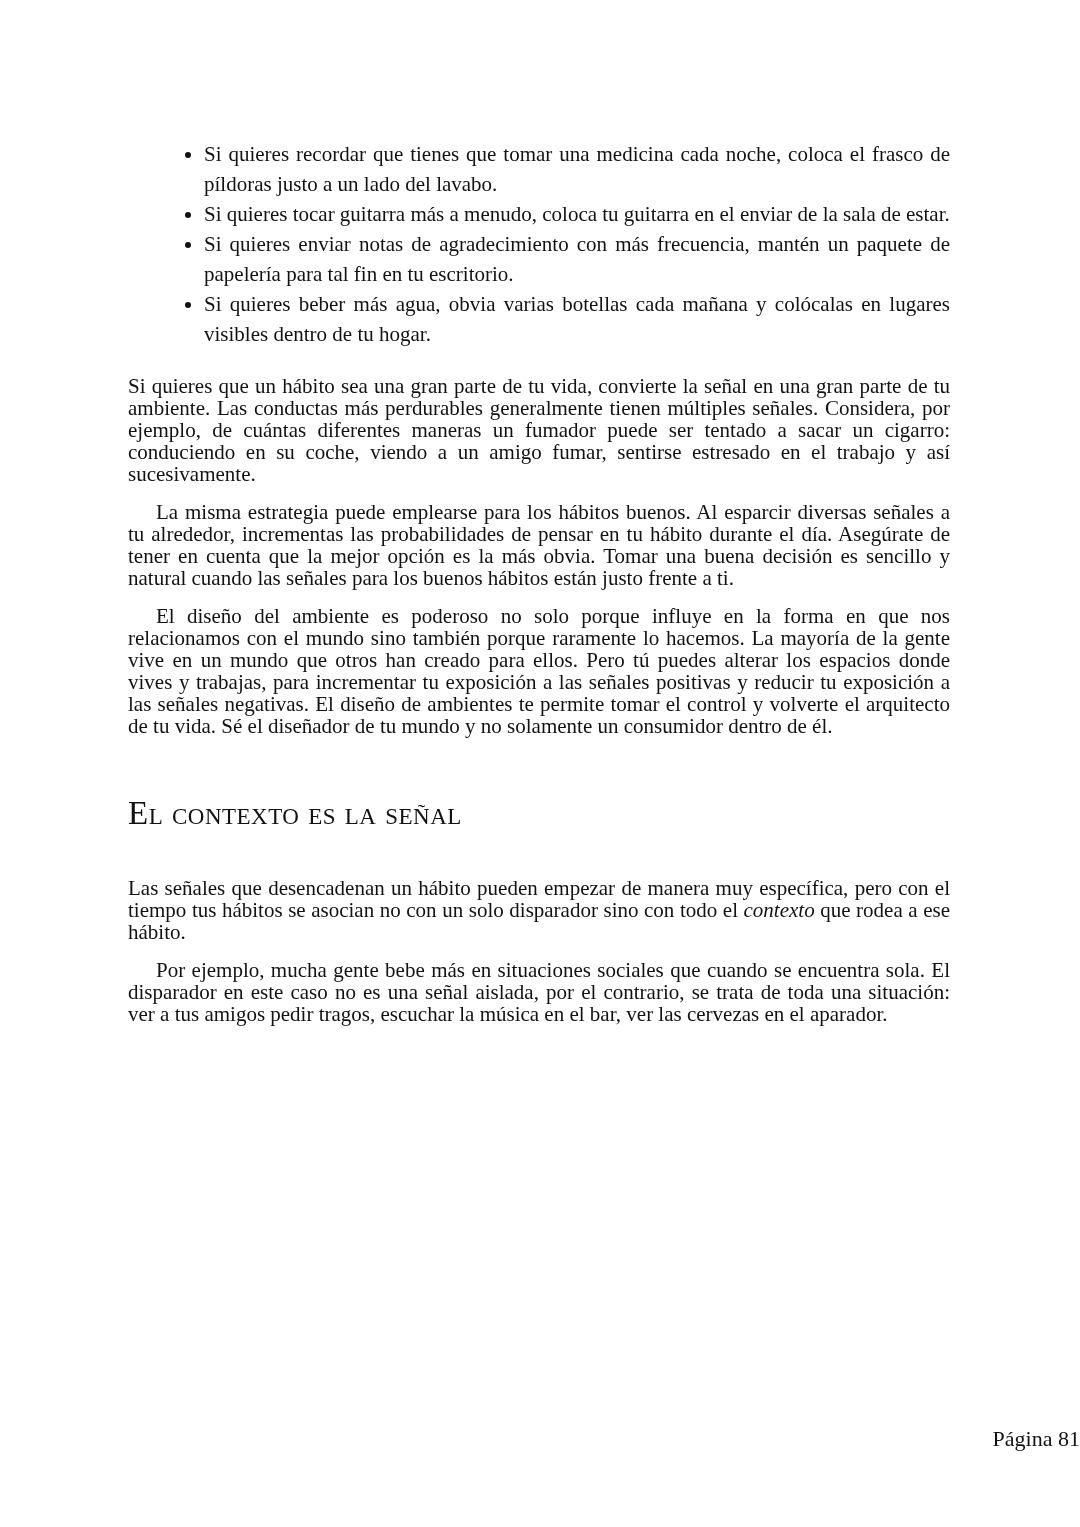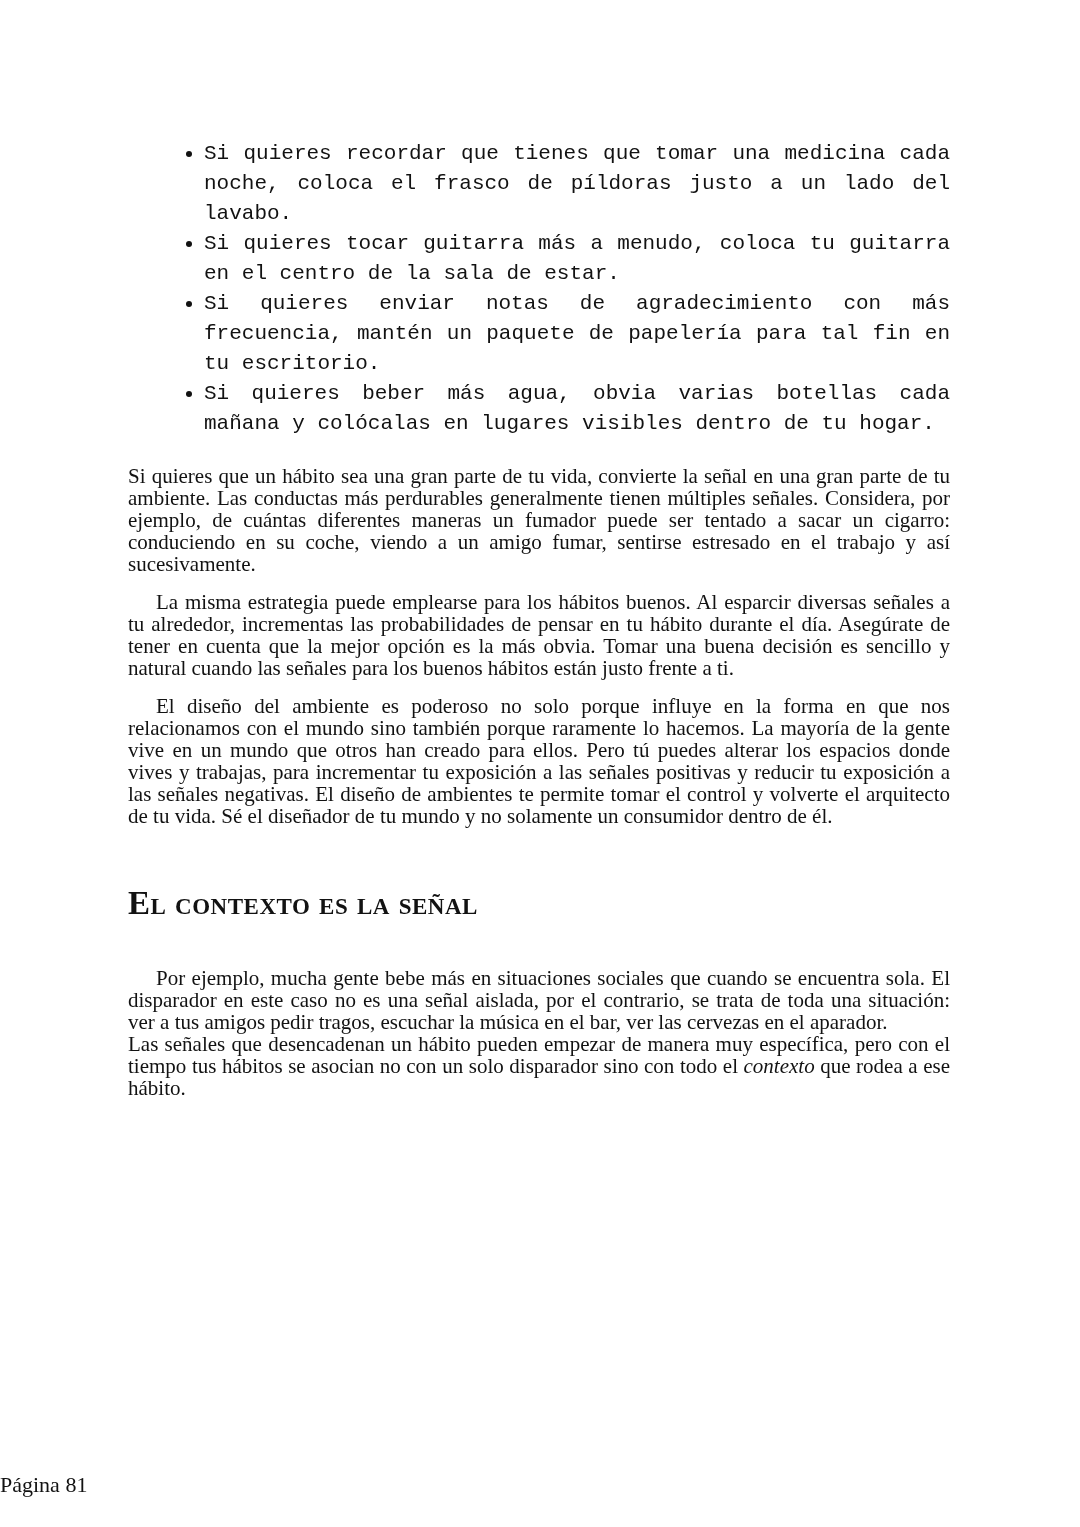--- a/index.html
+++ b/index.html
@@ -28,73 +28,71 @@
   }
   ul.bullet-list {
     margin: 0 0 26px 0;
     padding: 0 0 0 76px;
     list-style: disc outside;
   }
   ul.bullet-list li {
     font-size: 21px;
     line-height: 30px;
     text-align: justify;
-    font-family: Liberation Mono, monospace;
   }
   .para {
     margin: 0;
     font-size: 21px;
     line-height: 22px;
     text-align: justify;
   }
   .para.indent { text-indent: 28px; margin-top: 16px; }
   .para em { font-style: italic; }
   h2.section-heading {
     margin: 56px 0 44px 0;
-    font-weight: 700;
+    font-weight: 400;
     font-variant: small-caps;
     font-size: 33px;
     line-height: 40px;
     letter-spacing: 0.5px;
     text-align: left;
     text-indent: 0;
   }
   .page-footer {
     position: absolute;
     left: 0;
     right: 0;
     top: 1424px;
-    text-align: left;
+    text-align: right;
     font-size: 22px;
     line-height: 30px;
-    margin-top: 46px;
   }
 </style>
 </head>
 <body>
 
 <div class="page">
   <div class="content">
 
     <ul class="bullet-list">
         <li>Si quieres recordar que tienes que tomar una medicina cada noche, coloca el frasco de píldoras justo a un lado del lavabo.</li>
-        <li>Si quieres tocar guitarra más a menudo, coloca tu guitarra en el centro de la sala de estar.</li>
+        <li>Si quieres tocar guitarra más a menudo, coloca tu guitarra en el enviar de la sala de estar.</li>
         <li>Si quieres enviar notas de agradecimiento con más frecuencia, mantén un paquete de papelería para tal fin en tu escritorio.</li>
         <li>Si quieres beber más agua, obvia varias botellas cada mañana y colócalas en lugares visibles dentro de tu hogar.</li>
       </ul>
 
     <div>
         <p class="para">Si quieres que un hábito sea una gran parte de tu vida, convierte la señal en una gran parte de tu ambiente. Las conductas más perdurables generalmente tienen múltiples señales. Considera, por ejemplo, de cuántas diferentes maneras un fumador puede ser tentado a sacar un cigarro: conduciendo en su coche, viendo a un amigo fumar, sentirse estresado en el trabajo y así sucesivamente.</p>
         <p class="para indent">La misma estrategia puede emplearse para los hábitos buenos. Al esparcir diversas señales a tu alrededor, incrementas las probabilidades de pensar en tu hábito durante el día. Asegúrate de tener en cuenta que la mejor opción es la más obvia. Tomar una buena decisión es sencillo y natural cuando las señales para los buenos hábitos están justo frente a ti.</p>
         <p class="para indent">El diseño del ambiente es poderoso no solo porque influye en la forma en que nos relacionamos con el mundo sino también porque raramente lo hacemos. La mayoría de la gente vive en un mundo que otros han creado para ellos. Pero tú puedes alterar los espacios donde vives y trabajas, para incrementar tu exposición a las señales positivas y reducir tu exposición a las señales negativas. El diseño de ambientes te permite tomar el control y volverte el arquitecto de tu vida. Sé el diseñador de tu mundo y no solamente un consumidor dentro de él.</p>
       </div>
 
     <h2 class="section-heading">El contexto es la señal</h2>
 
     <div>
+        <p class="para">Las señales que desencadenan un hábito pueden empezar de manera muy específica, pero con el tiempo tus hábitos se asocian no con un solo disparador sino con todo el <em>contexto</em> que rodea a ese hábito.</p>
         <p class="para indent">Por ejemplo, mucha gente bebe más en situaciones sociales que cuando se encuentra sola. El disparador en este caso no es una señal aislada, por el contrario, se trata de toda una situación: ver a tus amigos pedir tragos, escuchar la música en el bar, ver las cervezas en el aparador.</p>
-        <p class="para">Las señales que desencadenan un hábito pueden empezar de manera muy específica, pero con el tiempo tus hábitos se asocian no con un solo disparador sino con todo el <em>contexto</em> que rodea a ese hábito.</p>
       </div>
 
   </div>
 
   <div class="page-footer">Página 81</div>
 </div>
 
 </body></html>

